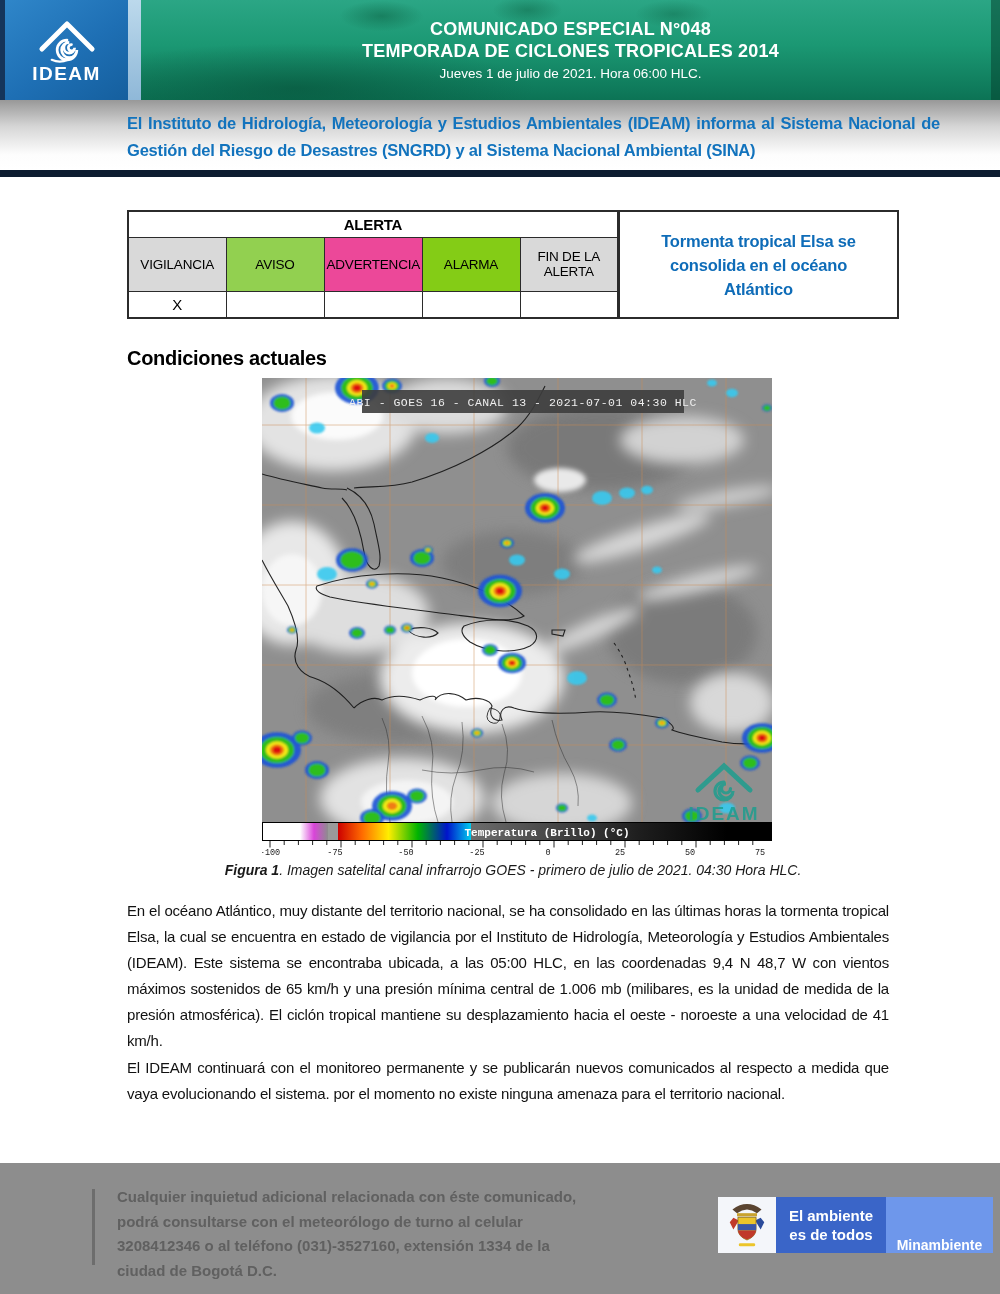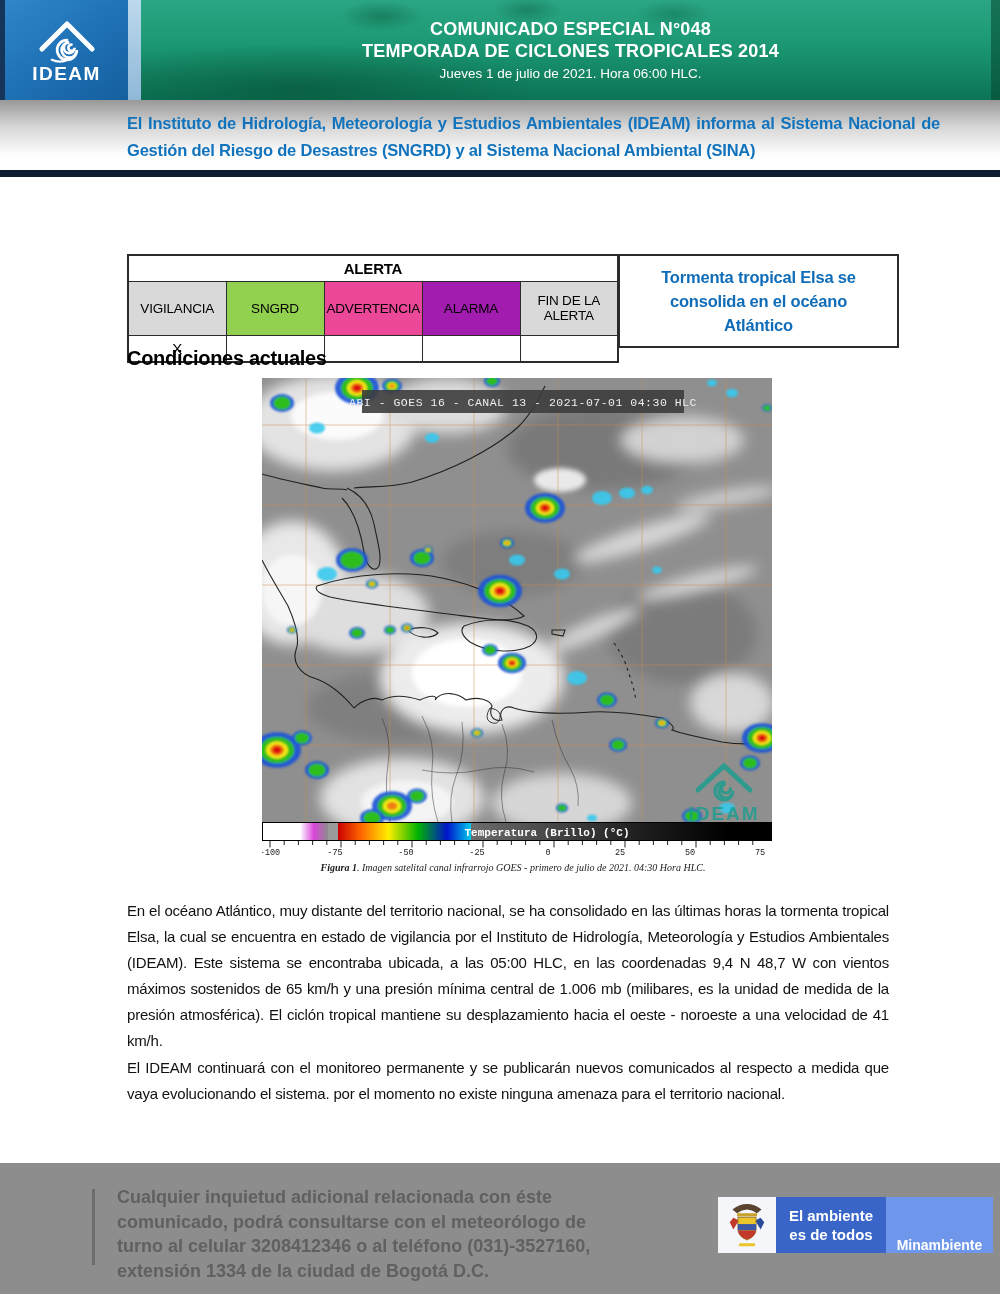--- a/index.html
+++ b/index.html
@@ -41,63 +41,63 @@
     position:absolute; left:0; top:100px; width:1000px; height:70px;
     background:linear-gradient(180deg,#989898 0%,#d6d6d6 38%,#fdfdfd 78%,#ffffff 100%);
   }
   .intro-text{
     position:absolute; left:127px; top:10px; width:813px;
     color:#1273bd; font-weight:bold; font-size:16.5px; line-height:27px;
     text-align:justify; letter-spacing:-0.2px;
   }
   .dark-bar{ position:absolute; left:0; top:170px; width:1000px; height:7px; background:#0d1c30;}
   
-  .alert-wrap{ position:absolute; left:127px; top:210px; width:772px; height:109px;margin-top:44px;}
+  .alert-wrap{ position:absolute; left:127px; top:210px; width:772px; height:109px;}
   table.alert{ border-collapse:collapse; table-layout:fixed; width:492px; position:absolute; left:0; top:0;}
   table.alert td{
     border:1px solid #2b2b2b; text-align:center; vertical-align:middle;
     font-size:13.5px; color:#000; letter-spacing:-0.2px; padding:0 2px;
   }
   table.alert tr.hdr td{ height:26px; font-weight:bold; font-size:15px;}
   table.alert tr.lvl td{ height:54px; }
   table.alert tr.mrk td{ height:27px; font-size:15px;}
   table.alert{ border:2px solid #2b2b2b; }
   .lv-gray{ background:#d9d9d9; } .lv-green{ background:#92d050; }
-  .lv-yellow{ background:#ec4899; } .lv-red{ background:#a21caf; }
+  .lv-yellow{ background:#ec4899; } .lv-red{ background:#84cc16; }
   .alert-title-box{
-    position:absolute; left:492px; top:0; width:280px; height:94px;
+    position:absolute; left:492px; top:0; width:280px; height:109px;
     border:2px solid #2b2b2b; border-left:1px solid #2b2b2b;
     display:flex; align-items:center; justify-content:center; text-align:center;
     color:#0e6cb8; font-weight:bold; font-size:16.5px; line-height:24px; padding:10px 20px;
     letter-spacing:-0.2px;
   }
   
   .section-title{
     position:absolute; left:127px; top:347px; font-weight:bold; font-size:20px;
     color:#000; letter-spacing:-0.3px;
   }
   .figure{ position:absolute; left:262px; top:378px; width:510px; height:478px;}
   .figure svg{ display:block; }
   .caption{
     position:absolute; left:127px; top:862px; width:772px; text-align:center;
-    font-family:Liberation Serif, serif; font-style:italic; font-size:10px; color:#1a1a1a;
+    font-family:Liberation Sans, sans-serif; font-style:italic; font-size:14px; color:#1a1a1a;
   }
   .caption .cap-label{ font-weight:bold; }
   
   .para{
     position:absolute; left:127px; width:762px; font-size:15px; line-height:26px;
     color:#111; text-align:justify; letter-spacing:-0.2px;
   }
   .para1{ top:898px; } .para2{ top:1055px; }
   
   .footer{ position:absolute; left:0; top:1163px; width:1000px; height:131px; background:#8d8d8d;}
   .footer .vline{ position:absolute; left:92px; top:26px; width:3px; height:76px; background:#6d6d6d;}
   .footer .contact{
     position:absolute; left:117px; top:22px; width:485px;
-    color:#606060; font-weight:bold; font-size:18px; line-height:24.5px; letter-spacing:0px;
+    color:#606060; font-weight:bold; font-size:15px; line-height:24.5px; letter-spacing:0px;
   }
   .brand-white{ position:absolute; left:718px; top:34px; width:58px; height:56px; background:#f4f6fa;
     display:flex; align-items:center; justify-content:center;}
   .brand-blue{ position:absolute; left:776px; top:34px; width:110px; height:56px; background:#3a65c8;
     display:flex; flex-direction:column; align-items:center; justify-content:center;
     color:#fff; font-weight:bold; font-size:15px; line-height:19px;text-align:right;}
   .brand-light{ position:absolute; left:886px; top:34px; width:107px; height:56px; background:#6e97eb;
     display:flex; align-items:flex-end; justify-content:center; color:#fff; font-weight:bold; font-size:14px;}
   
   .sat-mono{ font-family:"Liberation Mono", monospace; }
@@ -128,21 +128,21 @@
   <div class="dark-bar"></div>
 
   <div class="alert-wrap">
     <table class="alert">
       <tbody>
           <tr class="hdr">
         <td colspan="5">ALERTA</td>
       </tr>
       <tr class="lvl">
         <td class="lv-gray" style="width:112px">VIGILANCIA</td>
-        <td class="lv-green" style="width:76px">SNGRD</td>
+        <td class="lv-green" style="width:76px">AVISO</td>
         <td class="lv-yellow" style="width:126px">ADVERTENCIA</td>
         <td class="lv-red" style="width:78px">ALARMA</td>
         <td class="lv-gray" style="width:100px">FIN DE LA ALERTA</td>
       </tr>
       <tr class="mrk">
         <td>X</td>
         <td></td>
         <td></td>
         <td></td>
         <td></td>

